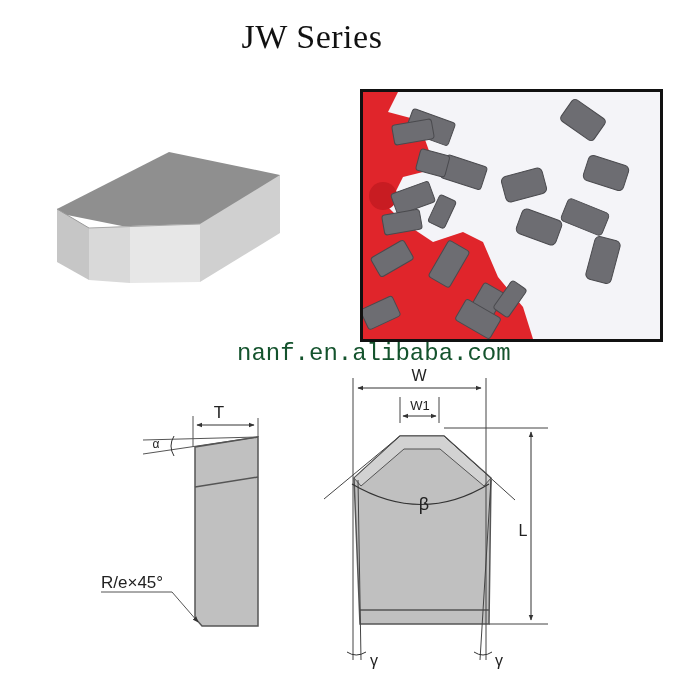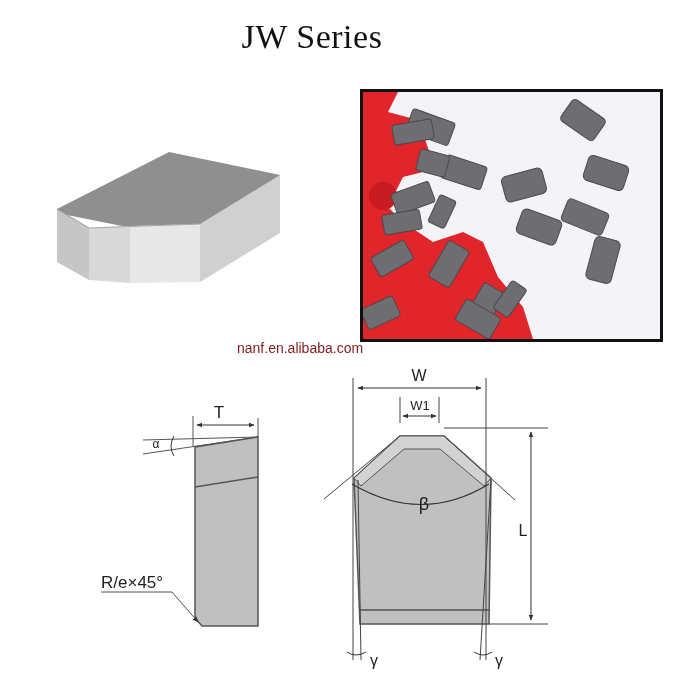--- a/index.html
+++ b/index.html
@@ -5,21 +5,21 @@
     html, body { margin:0; padding:0; background:#ffffff; }
     body { width:700px; height:700px; position:relative; overflow:hidden; font-family:"Liberation Sans", sans-serif; }
     .title {
       position:absolute; left:0; top:18px; width:700px; text-align:center;
       font-family:"Liberation Serif", serif; font-size:34px; color:#111;
       letter-spacing:0.5px;
     }
     .title span { position:relative; left:-38px; }
     .watermark {
       position:absolute; left:237px; top:340px;
-      font-family:Liberation Sans, sans-serif; font-size:14px; color:#7f1d1d;
+      font-family:Liberation Mono, monospace; font-size:24px; color:#14532d;
     }
     svg { position:absolute; left:0; top:0; }
     .photo {
       position:absolute; left:360px; top:89px; width:303px; height:253px;
       border:3px solid #111; box-sizing:border-box; overflow:hidden; background:#f4f4f8;
     }
     .lbl { font-family:"Liberation Sans", sans-serif; fill:#222; }
   </style>
 </head>
 <body>

